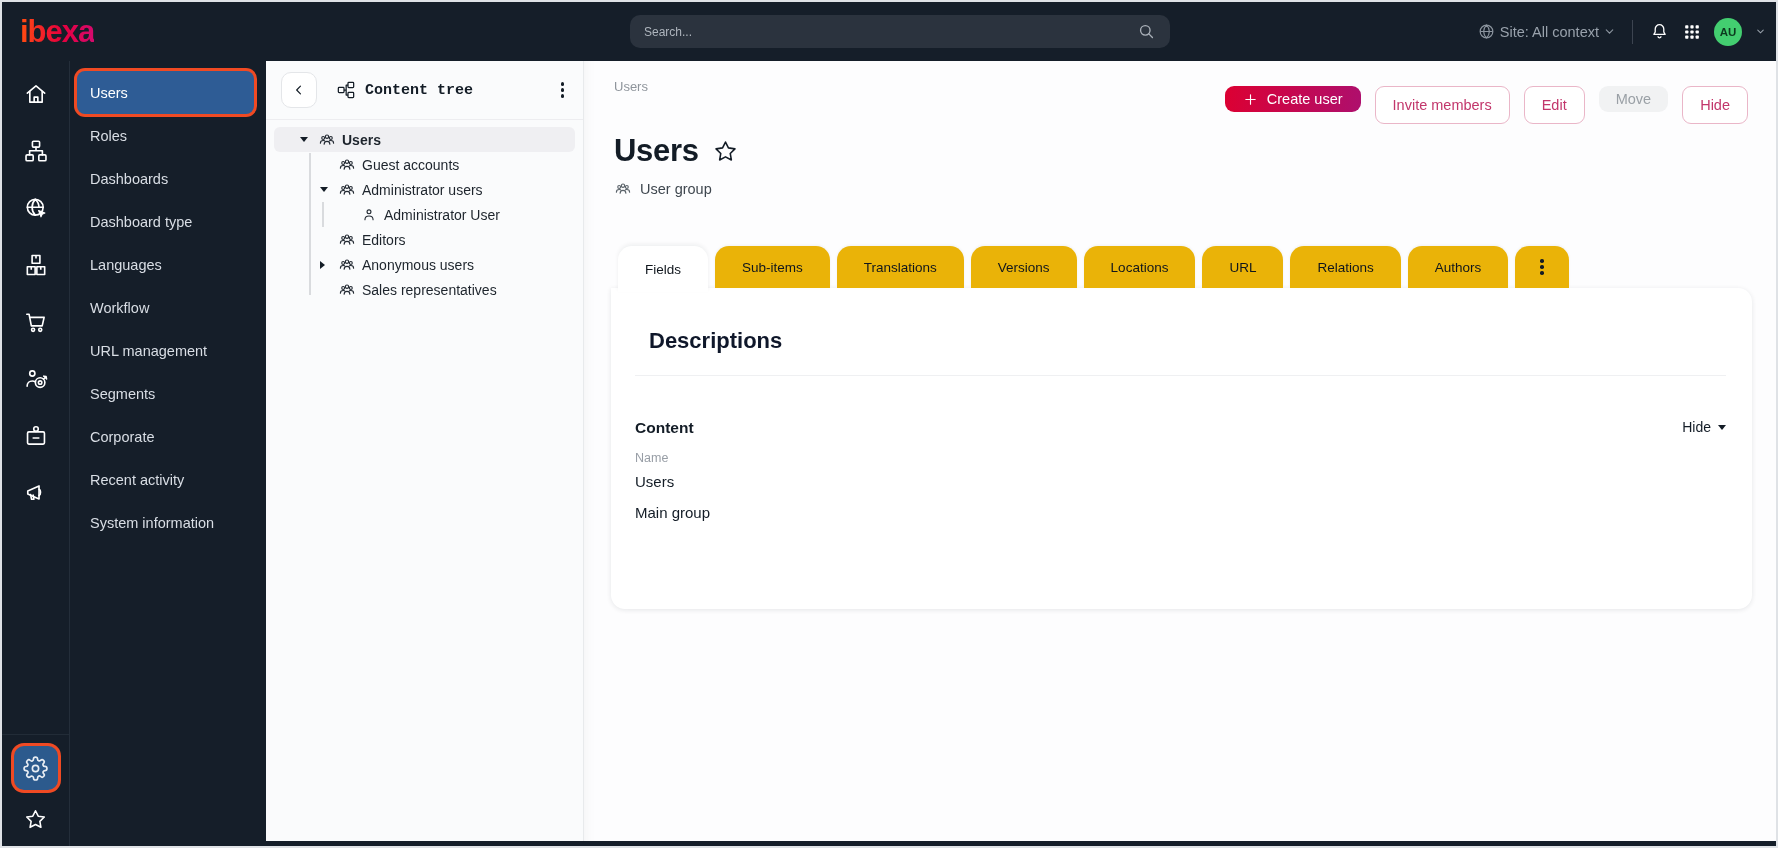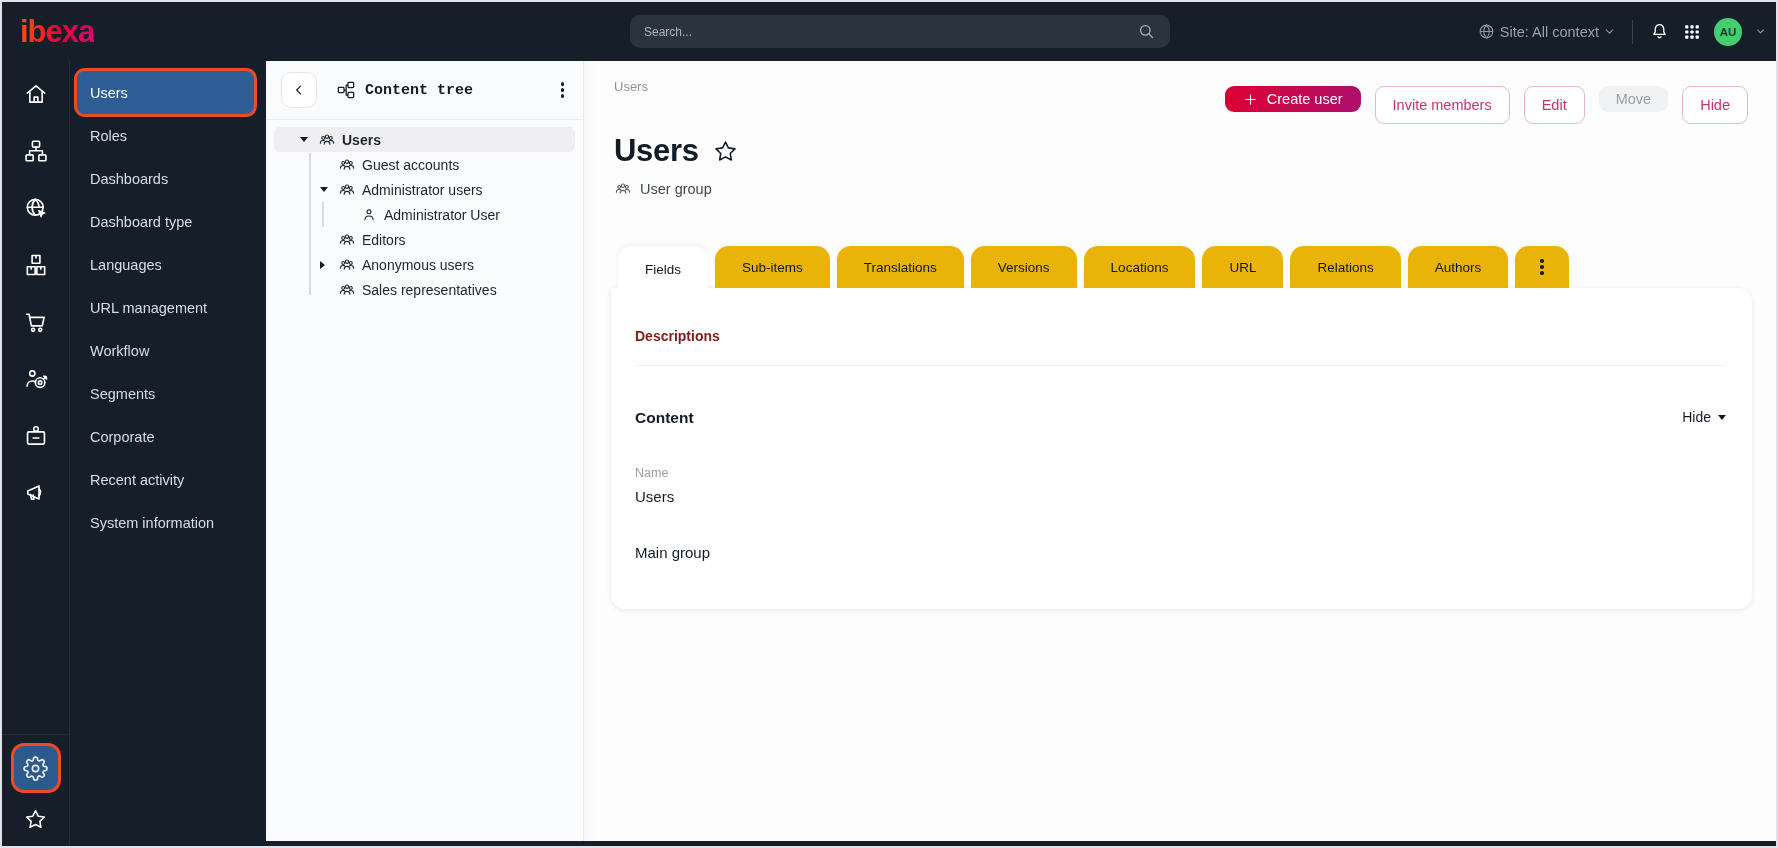--- a/index.html
+++ b/index.html
@@ -86,27 +86,27 @@
   .subtitle svg{width:18px;height:18px;color:#5a6269;}
 
   .tabs{position:absolute;left:34px;top:185px;display:flex;gap:7px;height:42px;z-index:2;align-items:flex-start;}
   .tab{height:42px;padding:0 27px;display:flex;align-items:center;justify-content:center;background:#eab308;
        border-radius:14px 14px 0 0;font-size:13.5px;color:#10161d;box-shadow:0 -1px 3px rgba(20,30,40,.05);cursor:pointer;}
   .tab.active{background:#fff;height:46px;box-shadow:0 -2px 4px rgba(20,30,40,.06);}
   .tab-more{padding:0 21px;}
 
   .card{position:absolute;left:27px;top:227px;width:1141px;height:321px;background:#fff;border-radius:0 14px 14px 14px;
         box-shadow:0 1px 5px rgba(20,30,40,.10);box-sizing:border-box;padding:40px 26px 0 24px;z-index:1;}
-  .card h2{margin:0 0 21px;font-size:14px;color:#7f1d1d;}
+  .card h2{margin:0 14px 21px;font-size:22px;color:#0f172a;}
   .card-divider{height:1px;background:#eff0f2;}
   .section-row{display:flex;align-items:flex-start;justify-content:space-between;margin-top:43px;}
   .section-row h3{margin:0;font-size:15.5px;color:#131c26;}
   .collapse-sec{display:flex;align-items:center;gap:7px;background:none;border:none;font-family:inherit;font-size:14px;color:#131c26;cursor:pointer;padding:0;}
   .caret-sm{border-left:4.5px solid transparent;border-right:4.5px solid transparent;border-top:5.5px solid #131c26;}
-  .field{margin-top:39px;}
+  .field{margin-top:14px;}
   .field-label{font-size:12.5px;color:#989ea6;}
   .field-value{font-size:15px;color:#131c26;margin-top:8px;}
 
   .bottom-strip{position:absolute;left:0;right:0;bottom:0;height:5px;background:#151e29;z-index:1;}
 </style>
 </head>
 <body>
 
 <div class="frame">
 
@@ -245,24 +245,24 @@
     <div class="side-item">
         <span>Dashboards</span>
       </div>
     <div class="side-item">
         <span>Dashboard type</span>
       </div>
     <div class="side-item">
         <span>Languages</span>
       </div>
     <div class="side-item">
+        <span>Workflow</span>
+      </div>
+    <div class="side-item">
         <span>URL management</span>
-      </div>
-    <div class="side-item">
-        <span>Workflow</span>
       </div>
     <div class="side-item">
         <span>Segments</span>
       </div>
     <div class="side-item">
         <span>Corporate</span>
       </div>
     <div class="side-item">
         <span>Recent activity</span>
       </div>

